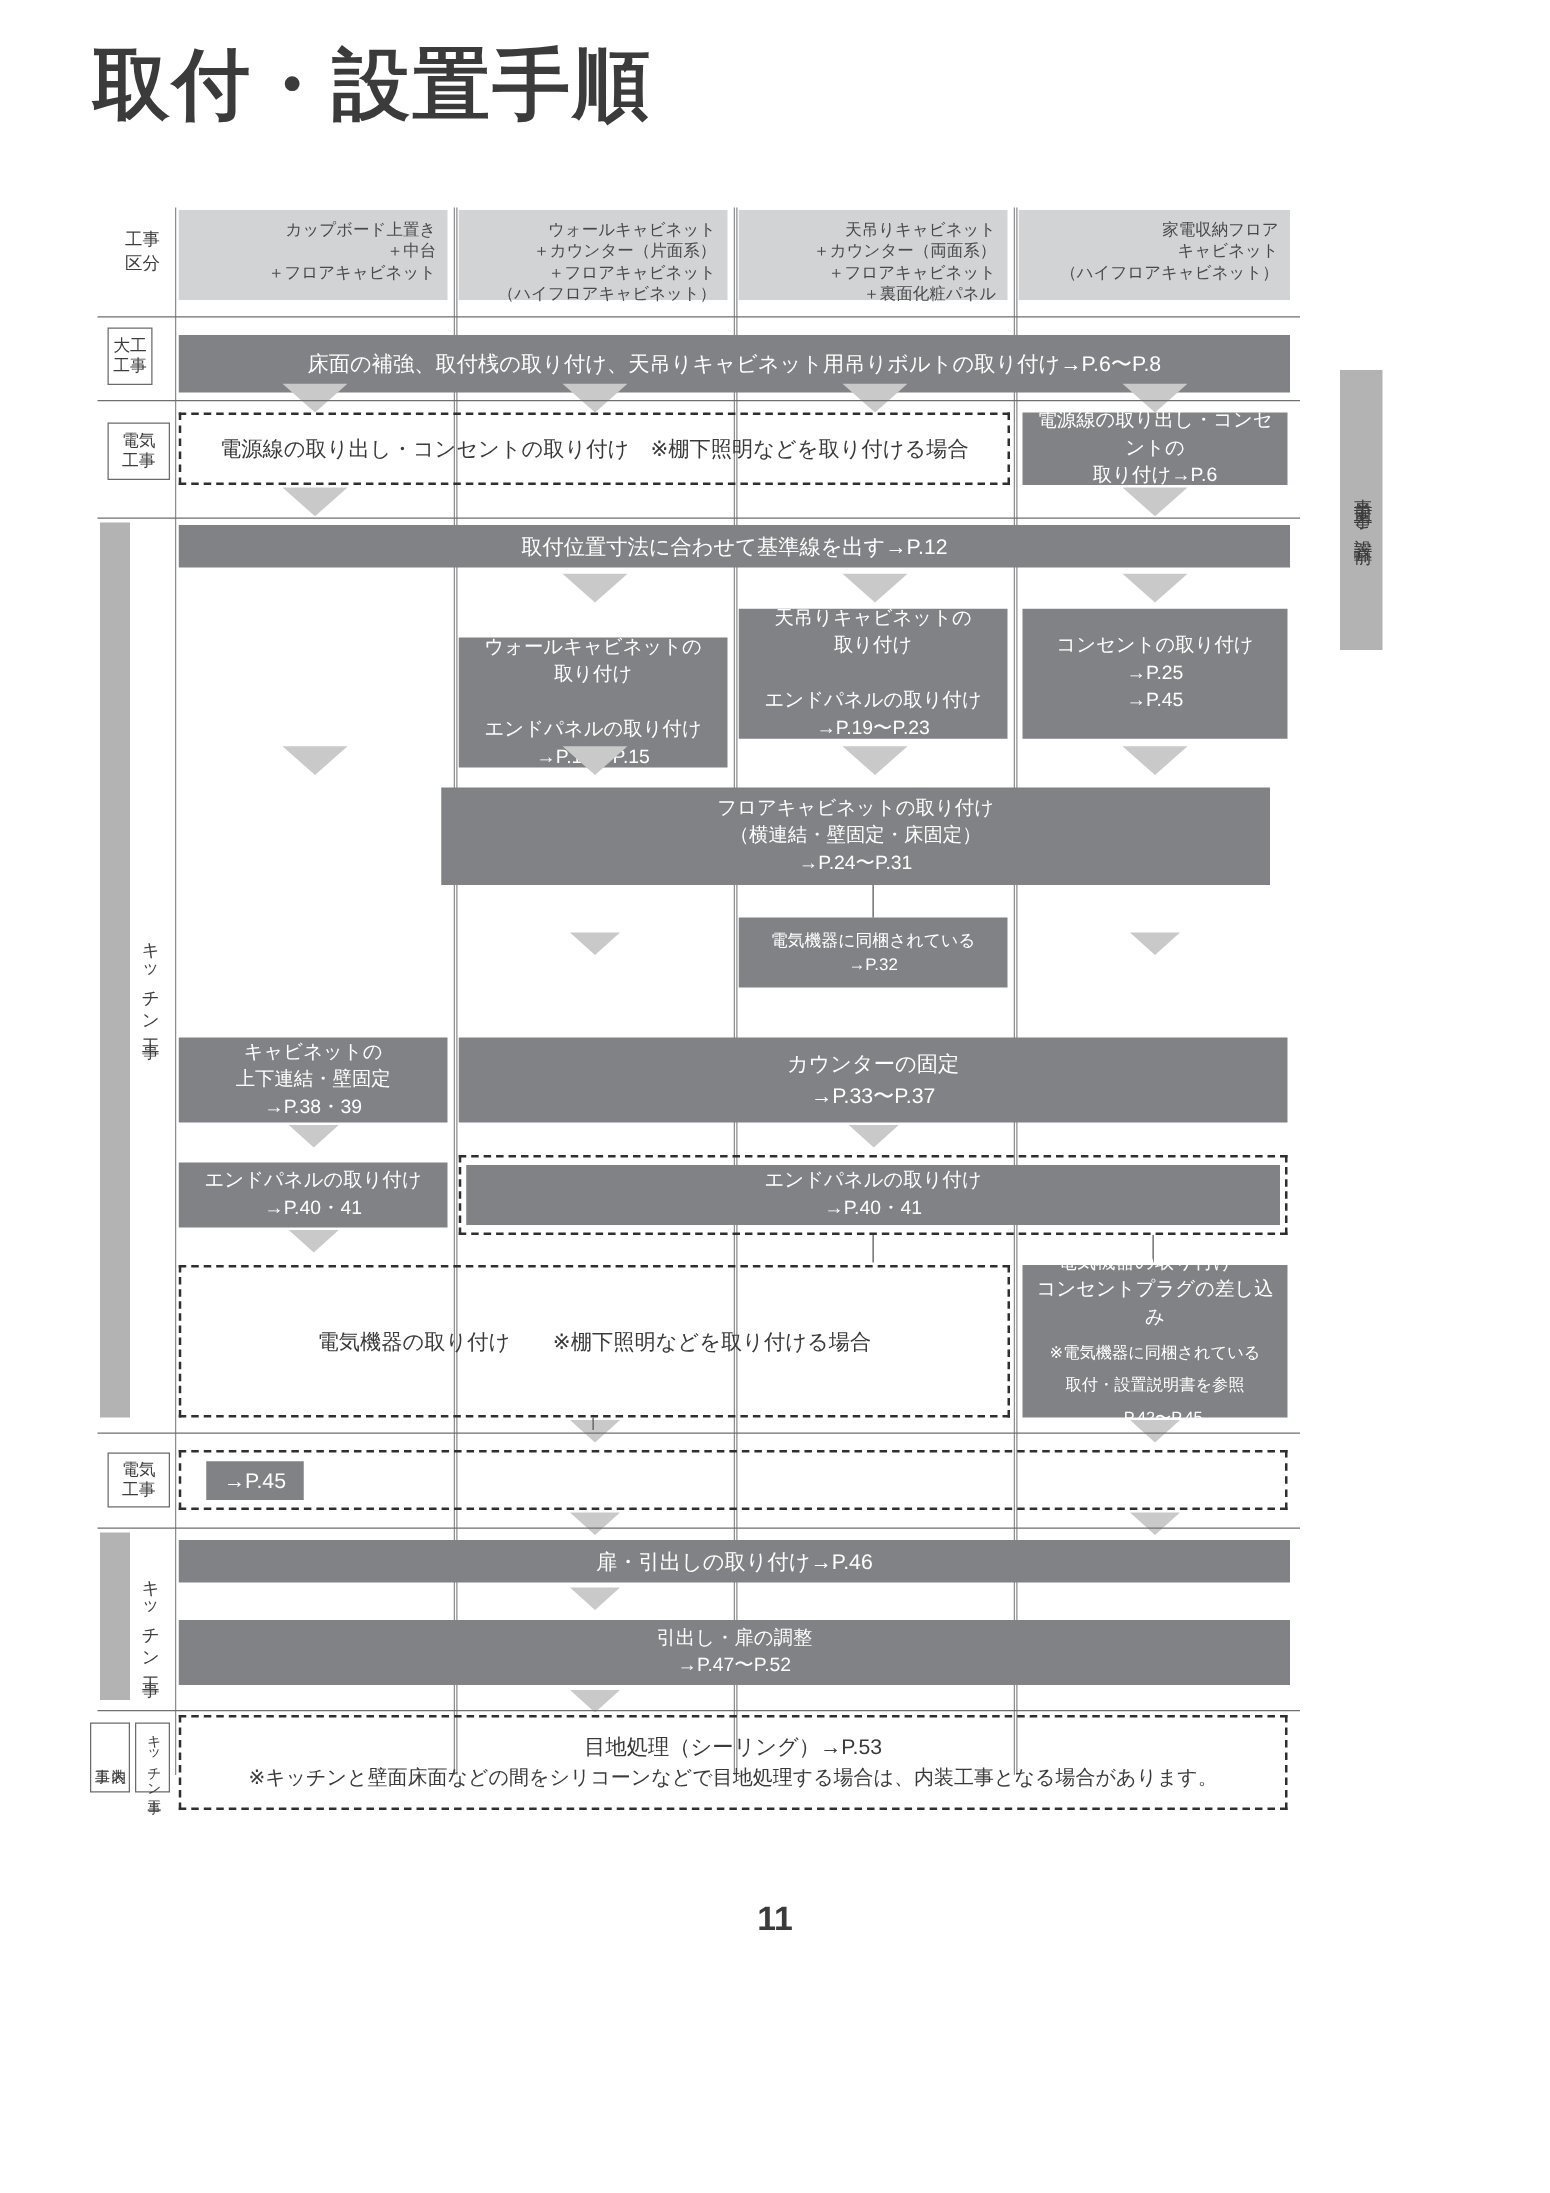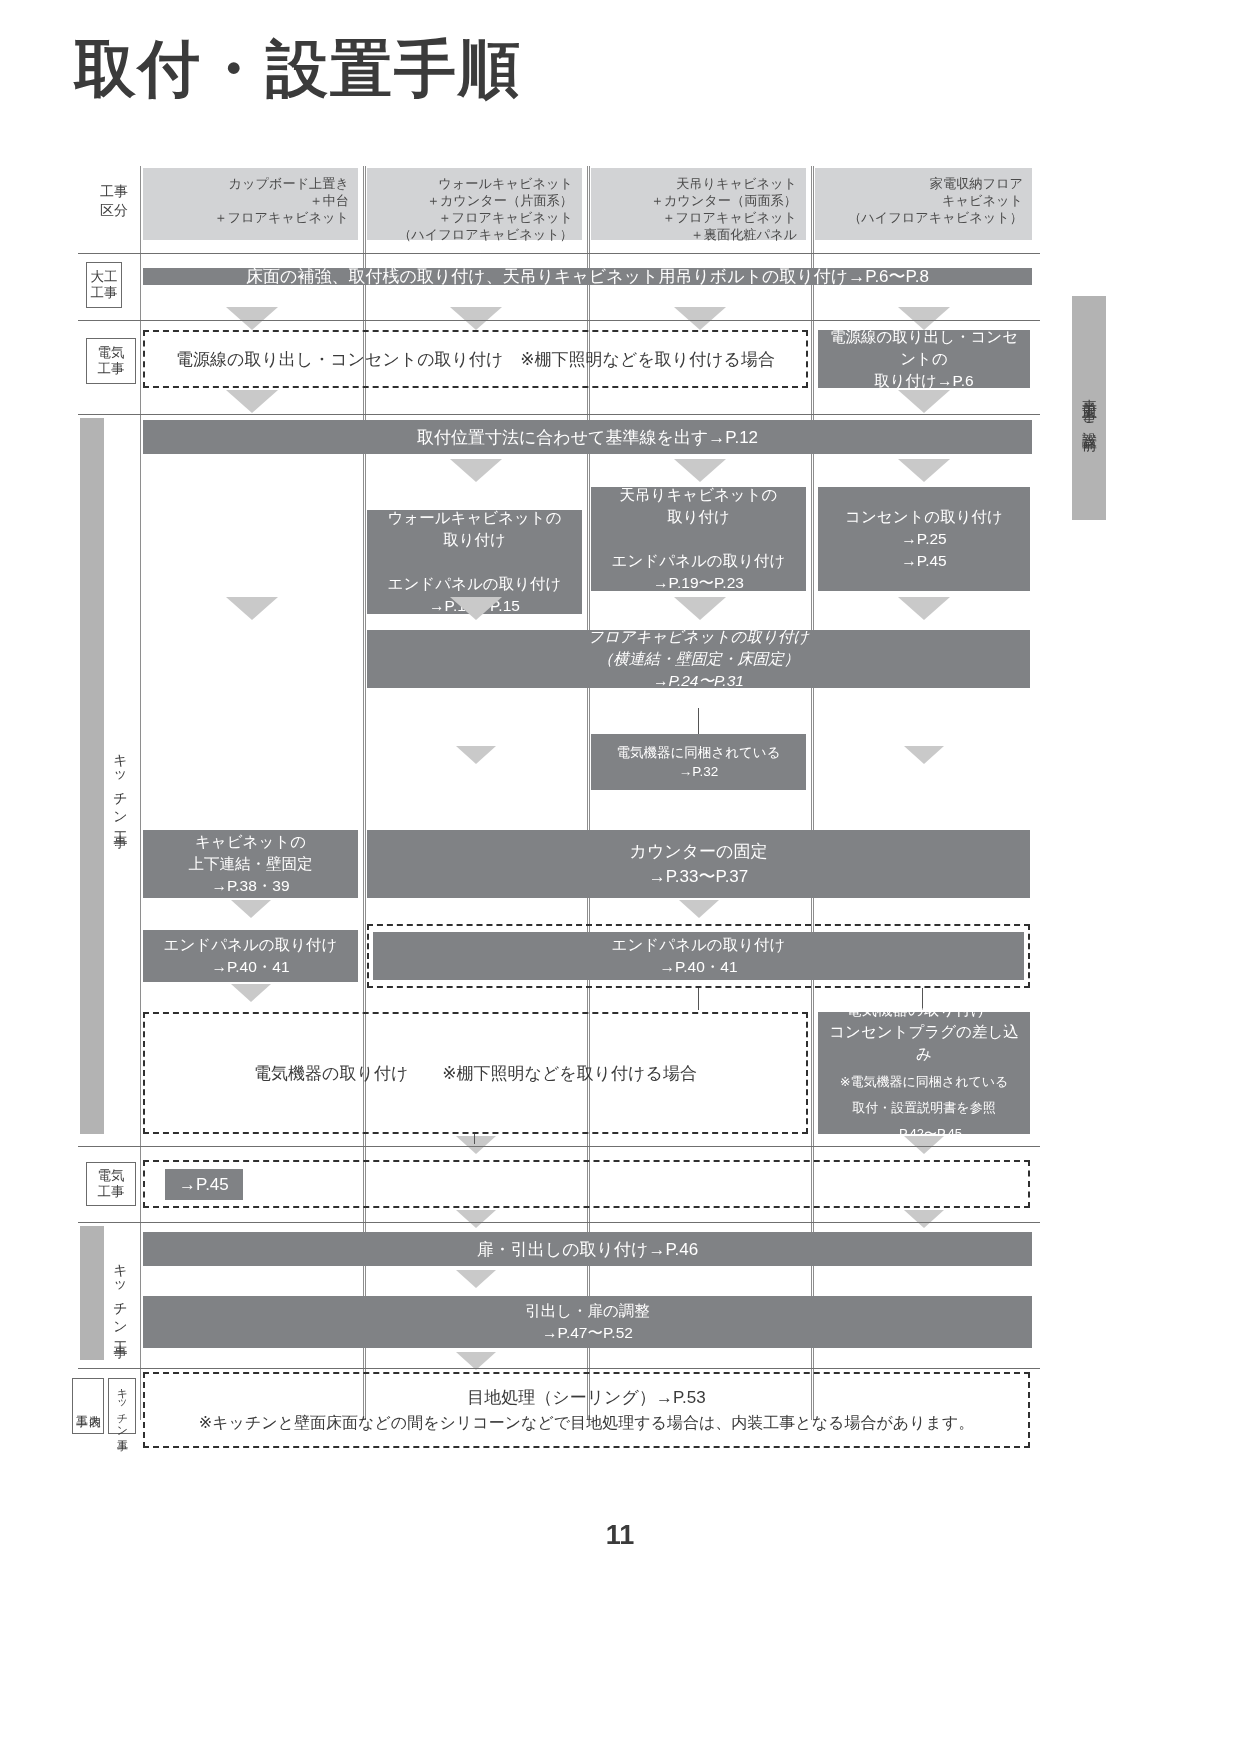--- a/index.html
+++ b/index.html
@@ -148,21 +148,21 @@
   <div class="vline" style="left:587px;top:166px;height:1254px;"></div>
   <div class="vline" style="left:589px;top:166px;height:1254px;"></div>
   <div class="vline" style="left:811px;top:166px;height:1254px;"></div>
   <div class="vline" style="left:813px;top:166px;height:1254px;"></div>
 
   <div class="hline" style="left:78px;top:253px;width:962px;"></div>
 
   <div class="chip" style="left:86px;top:262px;width:36px;height:46px;">大工
 工事</div>
 
-  <div class="box" style="left:143px;top:268px;width:889px;height:17px;">床面の補強、取付桟の取り付け、天吊りキャビネット用吊りボルトの取り付け→P.6〜P.8</div>
+  <div class="box" style="left:143px;top:268px;width:889px;height:46px;">床面の補強、取付桟の取り付け、天吊りキャビネット用吊りボルトの取り付け→P.6〜P.8</div>
 
   <div class="arw" style="left:226px;top:307px;"></div>
   <div class="arw" style="left:450px;top:307px;"></div>
   <div class="arw" style="left:674px;top:307px;"></div>
   <div class="arw" style="left:898px;top:307px;"></div>
 
   <div class="hline" style="left:78px;top:320px;width:962px;"></div>
 
   <div class="chip" style="left:86px;top:338px;width:50px;height:46px;">電気
 工事</div>
@@ -201,21 +201,21 @@
 →P.19〜P.23</div>
   <div class="box sm" style="left:818px;top:487px;width:212px;height:104px;">コンセントの取り付け
 →P.25
 →P.45</div>
 
   <div class="arw" style="left:226px;top:597px;"></div>
   <div class="arw" style="left:450px;top:597px;"></div>
   <div class="arw" style="left:674px;top:597px;"></div>
   <div class="arw" style="left:898px;top:597px;"></div>
 
-  <div class="box sm" style="left:367px;top:630px;width:663px;height:58px;font-style:italic;">フロアキャビネットの取り付け
+  <div class="box sm" style="left:353px;top:630px;width:663px;height:78px;">フロアキャビネットの取り付け
 （横連結・壁固定・床固定）
 →P.24〜P.31</div>
 
   <div class="arw sml" style="left:456px;top:746px;"></div>
   <div class="arw sml" style="left:904px;top:746px;"></div>
 
   <div class="box xs" style="left:591px;top:734px;width:215px;height:56px;">電気機器に同梱されている
 →P.32</div>
 
   <div class="conn" style="left:698px;top:708px;height:26px;"></div>

